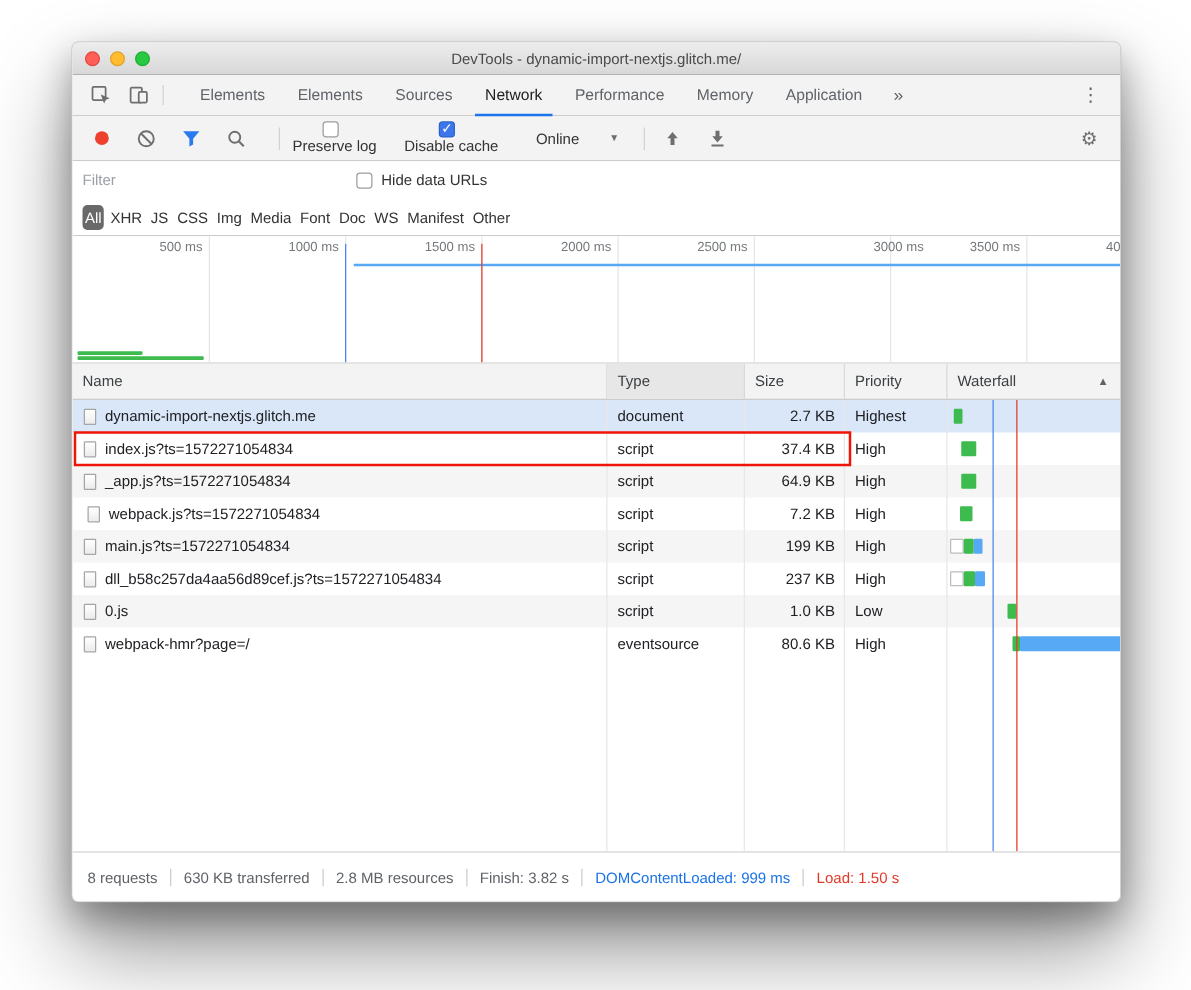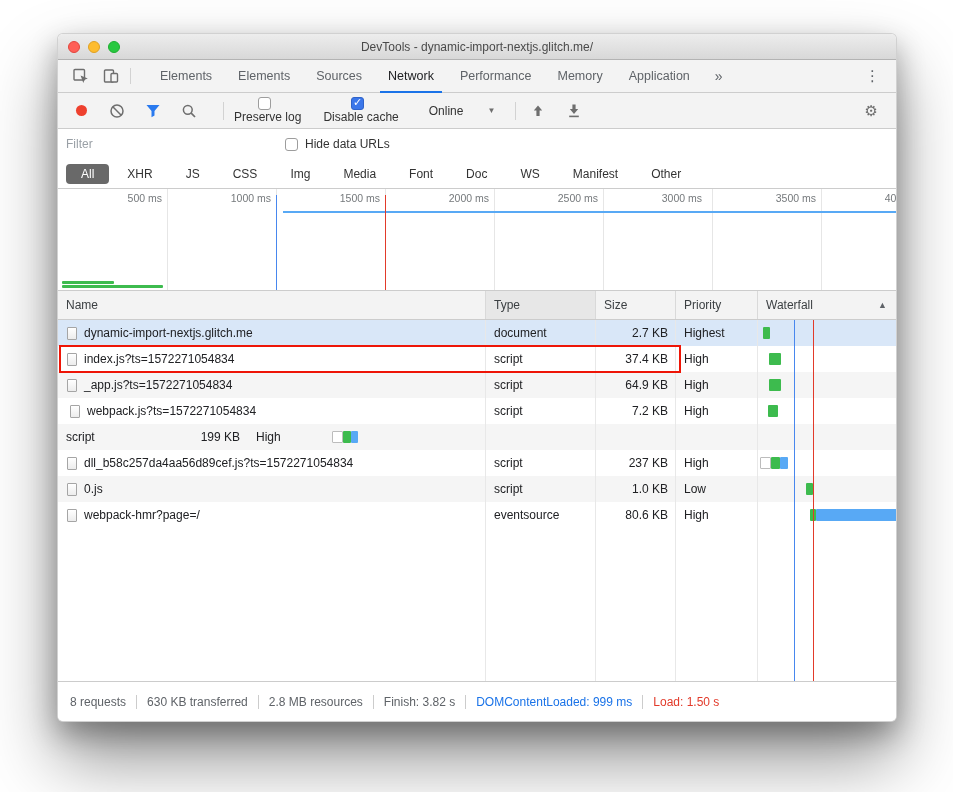--- a/index.html
+++ b/index.html
@@ -53,21 +53,21 @@
 
   
   .filterrow { flex:0 0 30px; display:flex; align-items:center; padding:0 8px; background:#fff; }
   .filter-input { border:none; outline:none; width:205px; font-size:12px; color:#333; background:transparent; }
   .filter-input::placeholder { color:#9aa0a6; }
   .hide-data { display:flex; align-items:center; margin-left:14px; color:#333; }
 
   
   .pillsrow { flex:0 0 30px; display:flex; align-items:center; padding:0 8px;
     border-bottom:1px solid #ccc; background:#fff; gap:3px; }
-  .pill { padding:3px 15px; color:#333; font-size:12px; border-radius:4px; cursor:default; white-space:nowrap; }
+  .pill { padding:3px 2px; color:#333; font-size:12px; border-radius:4px; cursor:default; white-space:nowrap; }
   .pill.selected { background:#696969; color:#fff; }
 
   
   .overview { flex:0 0 102px; position:relative; border-bottom:1px solid #ccc; background:#fff; overflow:hidden; }
   .ov-grid { position:absolute; top:0; bottom:0; width:1px; background:#e6e6e6; }
   .ov-label { position:absolute; top:3px; font-size:10.5px; color:#75797c; width:60px; text-align:right; white-space:nowrap; }
   .ov-hline { position:absolute; height:2px; top:22px; }
   .ov-green { position:absolute; height:3px; border-radius:1px; }
   .ov-event { position:absolute; top:6px; bottom:0; width:1px; }
 
@@ -220,21 +220,21 @@
         <div class="ov-label" style="left: 44px;">500 ms</div>
         <div class="ov-grid" style="left: 218px;"></div>
         <div class="ov-label" style="left: 153px;">1000 ms</div>
         <div class="ov-grid" style="left: 327px;"></div>
         <div class="ov-label" style="left: 262px;">1500 ms</div>
         <div class="ov-grid" style="left: 436px;"></div>
         <div class="ov-label" style="left: 371px;">2000 ms</div>
         <div class="ov-grid" style="left: 545px;"></div>
         <div class="ov-label" style="left: 480px;">2500 ms</div>
         <div class="ov-grid" style="left: 654px;"></div>
-        <div class="ov-label" style="left: 584px;">3000 ms</div>
+        <div class="ov-label" style="left: 621px;">3000 ms</div>
         <div class="ov-grid" style="left: 763px;"></div>
         <div class="ov-label" style="left: 698px;">3500 ms</div>
         <div class="ov-label" style="left: 807px;">4000 ms</div>
         <div class="ov-green" style="left: 4.36px; width: 51.23px; top: 92px; background: rgb(61, 187, 78);"></div>
         <div class="ov-green" style="left: 4.36px; width: 100.716px; top: 96px; background: rgb(61, 187, 78);"></div>
         <div class="ov-hline" style="left: 224.54px; right: 0px; background: rgb(88, 169, 245);"></div>
         <div class="ov-event" style="left: 218px; background: rgb(72, 135, 238);"></div>
         <div class="ov-event" style="left: 327px; background: rgb(226, 58, 42);"></div>
       </div>
 
@@ -300,20 +300,24 @@
               <span>webpack.js?ts=1572271054834</span>
             </div>
             <div class="cell" style="flex: 0 0 110px;">script</div>
             <div class="cell c-size" style="flex: 0 0 80px;">7.2 KB</div>
             <div class="cell" style="flex: 0 0 82px;">High</div>
             <div class="cell c-wf" style="flex: 0 0 140px;">
               <div class="wf-seg" style="left: 9.855px; width: 10.585px; background: rgb(61, 187, 78);"></div>
             </div>
           </div>
           <div class="nrow alt">
+            <div class="cell c-name" style="flex: 0 0 428px;">
+              <span class="file-icon"></span>
+              <span>main.js?ts=1572271054834</span>
+            </div>
             <div class="cell" style="flex: 0 0 110px;">script</div>
             <div class="cell c-size" style="flex: 0 0 80px;">199 KB</div>
             <div class="cell" style="flex: 0 0 82px;">High</div>
             <div class="cell c-wf" style="flex: 0 0 140px;">
               <div class="wf-seg" style="left: 2.19px; width: 10.585px; background: rgb(255, 255, 255); border: 1px solid rgb(188, 188, 188);"></div>
               <div class="wf-seg" style="left: 12.775px; width: 8.395px; background: rgb(61, 187, 78);"></div>
               <div class="wf-seg" style="left: 21.17px; width: 7.3px; background: rgb(88, 169, 245);"></div>
             </div>
           </div>
           <div class="nrow">

